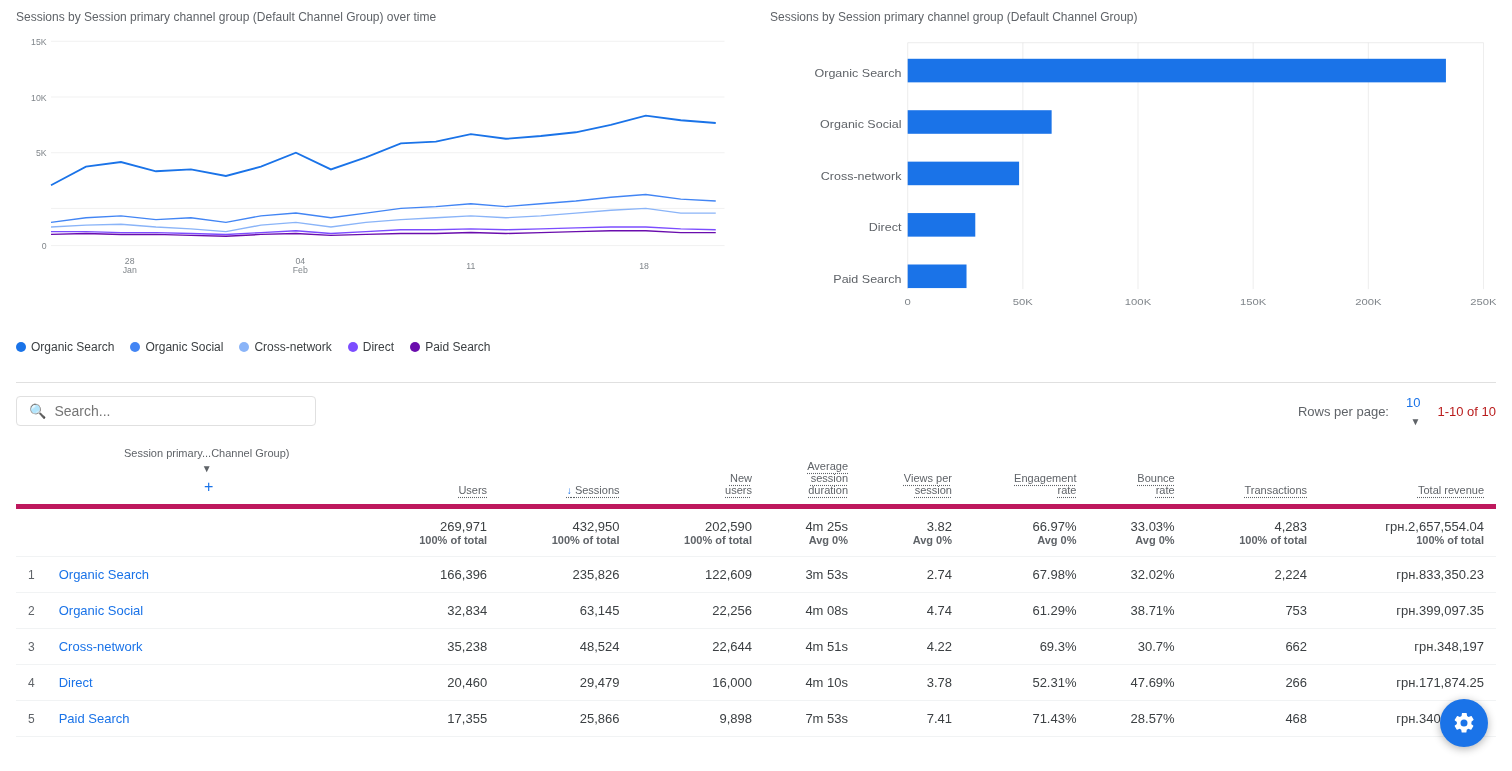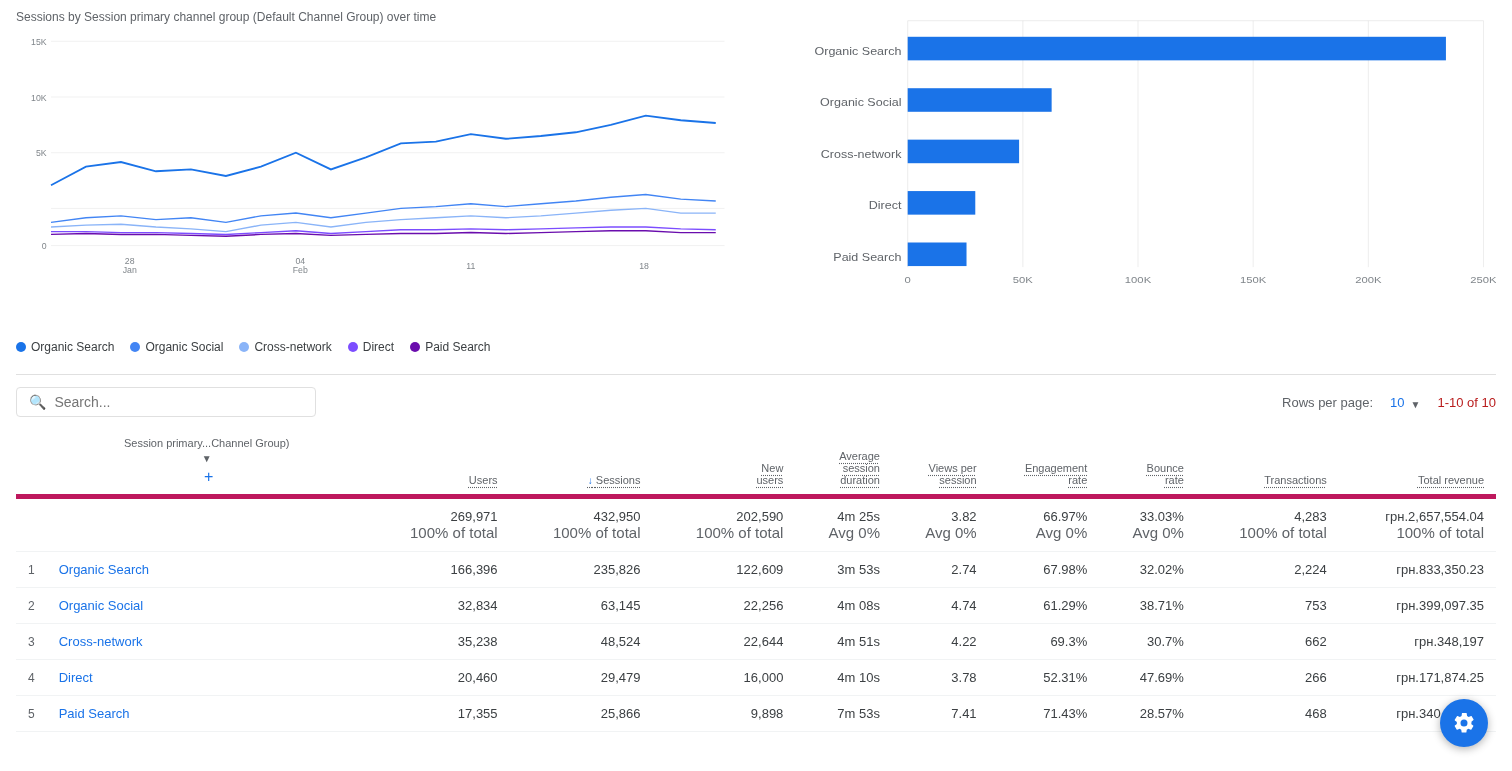--- a/index.html
+++ b/index.html
@@ -1,21 +1,21 @@
 <!DOCTYPE html>
 <html><head>
   <meta charset="utf-8">
   <style>
     * { box-sizing: border-box; margin: 0; padding: 0; }
     body { font-family: 'Google Sans', Arial, sans-serif; font-size: 12px; color: #3c4043; background: #fff; overflow-x: hidden; }
     
     .page-container { width: 1512px; min-height: 771px; background: #fff; padding: 10px 16px; }
     
     
-    .charts-section { display: flex; gap: 28px; margin-bottom: 20px; }
+    .charts-section { display: flex; gap: 28px; margin-bottom: 28px; }
     
     .line-chart-container { flex: 1; min-width: 0; }
     .bar-chart-container { flex: 1; min-width: 0; }
     
     .chart-title { font-size: 12px; color: #5f6368; margin-bottom: 8px; }
     
     .line-chart { position: relative; width: 100%; height: 300px; }
     .line-chart svg { width: 100%; height: 100%; }
     
     .bar-chart { position: relative; width: 100%; height: 300px; }
@@ -28,36 +28,36 @@
     
     
     .table-section { border-top: 1px solid #e0e0e0; padding-top: 12px; }
     
     .table-controls { display: flex; align-items: center; justify-content: space-between; margin-bottom: 12px; }
     
     .search-box { display: flex; align-items: center; gap: 8px; border: 1px solid #e0e0e0; border-radius: 4px; padding: 6px 12px; width: 300px; }
     .search-box input { border: none; outline: none; font-size: 14px; color: #5f6368; width: 100%; background: transparent; }
     
     .pagination-info { display: flex; align-items: center; gap: 17px; font-size: 13px; color: #5f6368; }
-    .rows-per-page { display: flex; align-items: flex-end; gap: 6px; }
+    .rows-per-page { display: flex; align-items: flex-end; gap: 6px; flex-direction: column; }
     .page-range { color: #b91c1c; font-size: 13px; }
     
     
     .data-table { width: 100%; border-collapse: collapse; }
     .data-table th { font-size: 11px; color: #5f6368; font-weight: 500; padding: 8px 12px; text-align: right; border-bottom: 5px solid #be185d; vertical-align: bottom; }
     .data-table th:first-child, .data-table th:nth-child(2) { text-align: left; }
     .data-table th.underlined { text-decoration: underline dotted; text-underline-offset: 3px; }
     
     .data-table td { padding: 10px 12px; text-align: right; font-size: 13px; border-bottom: 1px solid #f1f3f4; }
     .data-table td:first-child { text-align: center; color: #5f6368; font-size: 12px; width: 30px; }
     .data-table td:nth-child(2) { text-align: left; font-weight: 500; }
     
     .totals-row td { color: #3c4043; font-size: 12px; }
     .totals-row .total-value { font-weight: 500; font-size: 13px; }
-    .sub-text { font-size: 15px; color: #5f6368; display: block; }
+    .sub-text { font-size: 11px; color: #5f6368; display: block; font-weight: bold; }
     
     .channel-name-col { width: 320px; }
     
     .session-primary-header { display: flex; align-items: center; gap: 4px; flex-direction: column; }
     .add-btn { color: #1a73e8; font-size: 16px; cursor: pointer; margin-left: 4px; }
     .dropdown-arrow { font-size: 10px; color: #5f6368; }
     
     .settings-fab { position: fixed; bottom: 24px; right: 24px; width: 48px; height: 48px; background: #1a73e8; border-radius: 50%; display: flex; align-items: center; justify-content: center; cursor: pointer; box-shadow: 0 2px 8px rgba(0,0,0,0.3); }
     .settings-fab svg { fill: white; }
   </style>
@@ -121,20 +121,21 @@
           <span>Direct</span>
         </div>
         <div class="legend-item">
           <div class="legend-dot" style="background:#6a0dad;"></div>
           <span>Paid Search</span>
         </div>
       </div>
     </div>
 
     <div class="bar-chart-container">
+      <div class="chart-title">Sessions by Session primary channel group (Default Channel Group)</div>
       <div class="bar-chart">
         <svg viewBox="0 0 580 280" preserveAspectRatio="none" style="width:100%;height:300px;">
 
           <line x1="110" y1="10" x2="570" y2="10" stroke="#e0e0e0" stroke-width="0.5"></line>
           <line x1="110" y1="10" x2="110" y2="240" stroke="#e0e0e0" stroke-width="0.5"></line>
           <line x1="202" y1="10" x2="202" y2="240" stroke="#e0e0e0" stroke-width="0.5"></line>
           <line x1="294" y1="10" x2="294" y2="240" stroke="#e0e0e0" stroke-width="0.5"></line>
           <line x1="386" y1="10" x2="386" y2="240" stroke="#e0e0e0" stroke-width="0.5"></line>
           <line x1="478" y1="10" x2="478" y2="240" stroke="#e0e0e0" stroke-width="0.5"></line>
           <line x1="570" y1="10" x2="570" y2="240" stroke="#e0e0e0" stroke-width="0.5"></line>

